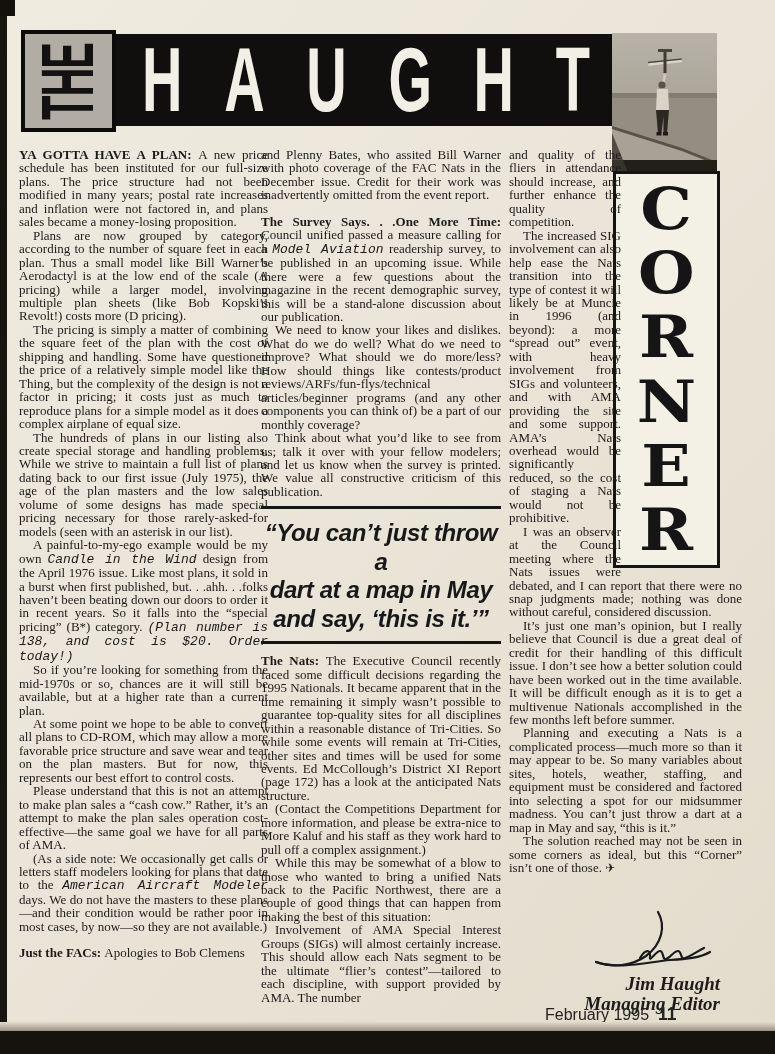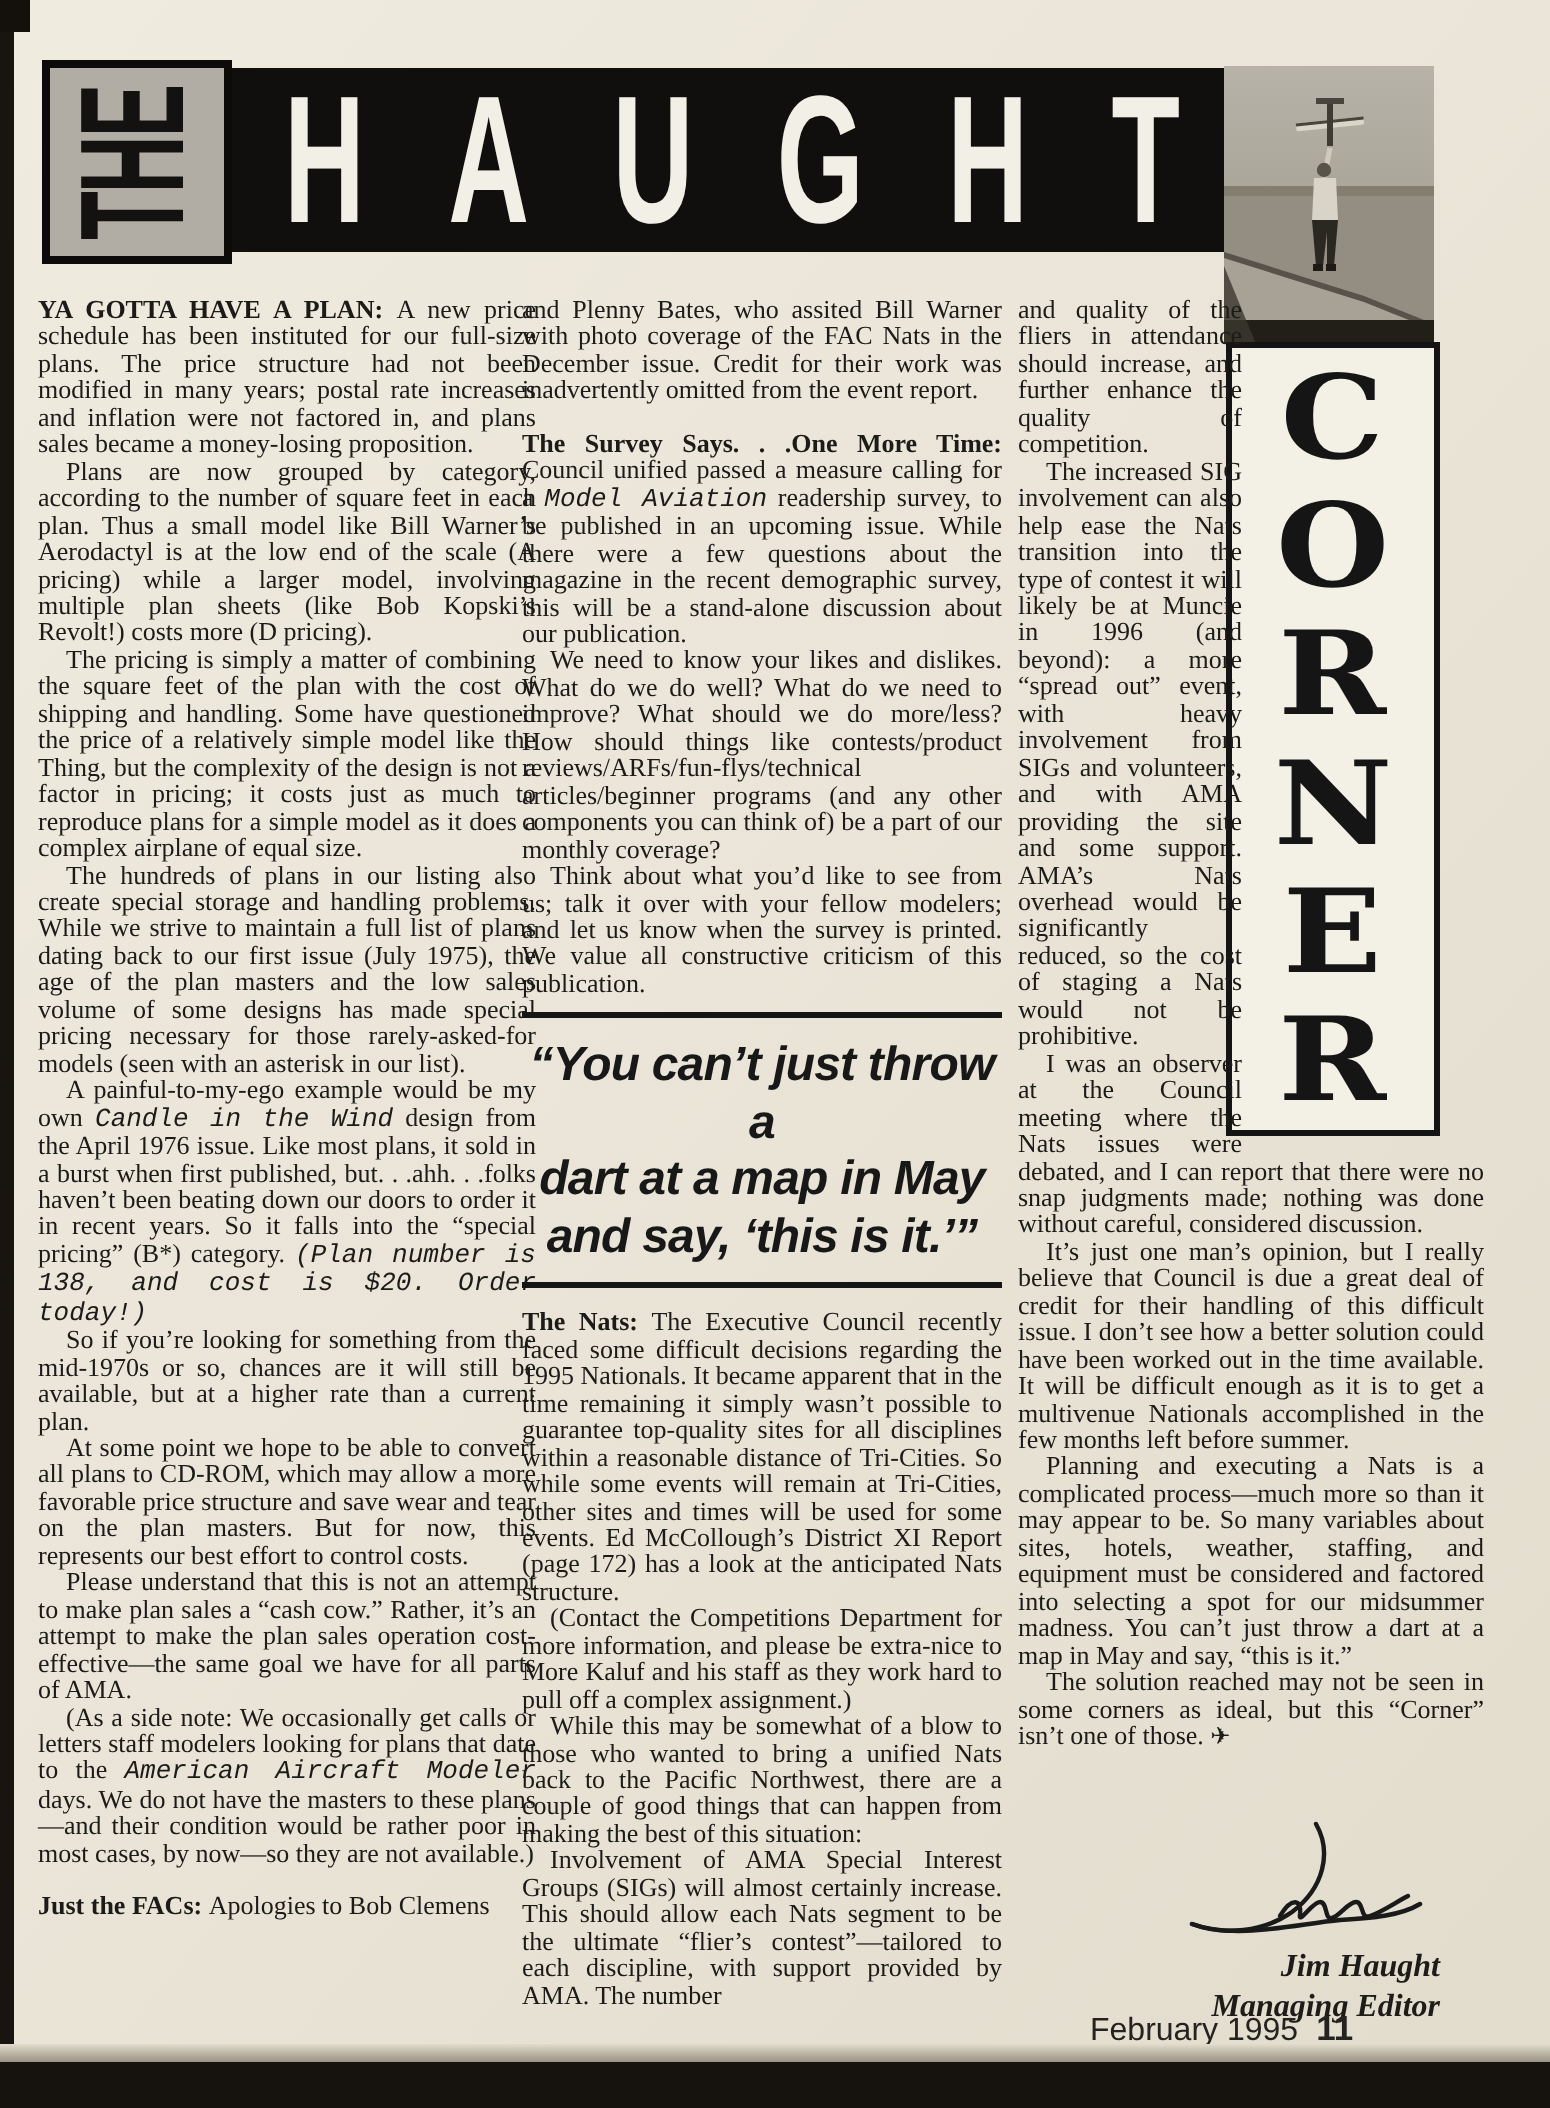--- a/index.html
+++ b/index.html
@@ -46,21 +46,21 @@
   .i{font-style:italic;font-family:Liberation Mono, monospace;}
   .plane{font-family:"DejaVu Sans",sans-serif;font-size:12px;}
   .rule{height:3px;background:#151515;margin:8px 0 10px;}
   .pullquote{font-family:Liberation Sans, sans-serif;font-weight:bold;font-style:italic;
              font-size:24px;line-height:28.5px;text-align:center;color:#181818;
              letter-spacing:-0.4px;margin:4px 0 2px;}
 
   
   .signature{position:absolute;left:578px;top:906px;width:145px;height:72px;}
   .byline{position:absolute;left:520px;top:974px;width:200px;text-align:right;
-          font-weight:bold;font-style:italic;font-size:16px;line-height:19.5px;color:#1d1c19;}
+          font-weight:bold;font-style:italic;font-size:19px;line-height:19.5px;color:#1d1c19;}
   .footer{position:absolute;left:545px;top:1004px;width:172px;text-align:left;
           font-family:Liberation Sans, sans-serif;font-size:16px;color:#24231f;}
   .footer .pagenum{font-weight:bold;font-size:17.5px;margin-left:9px;}
 </style>
 </head>
 <body>
 
 <div class="page">
 
   <div class="edge-left"></div>

